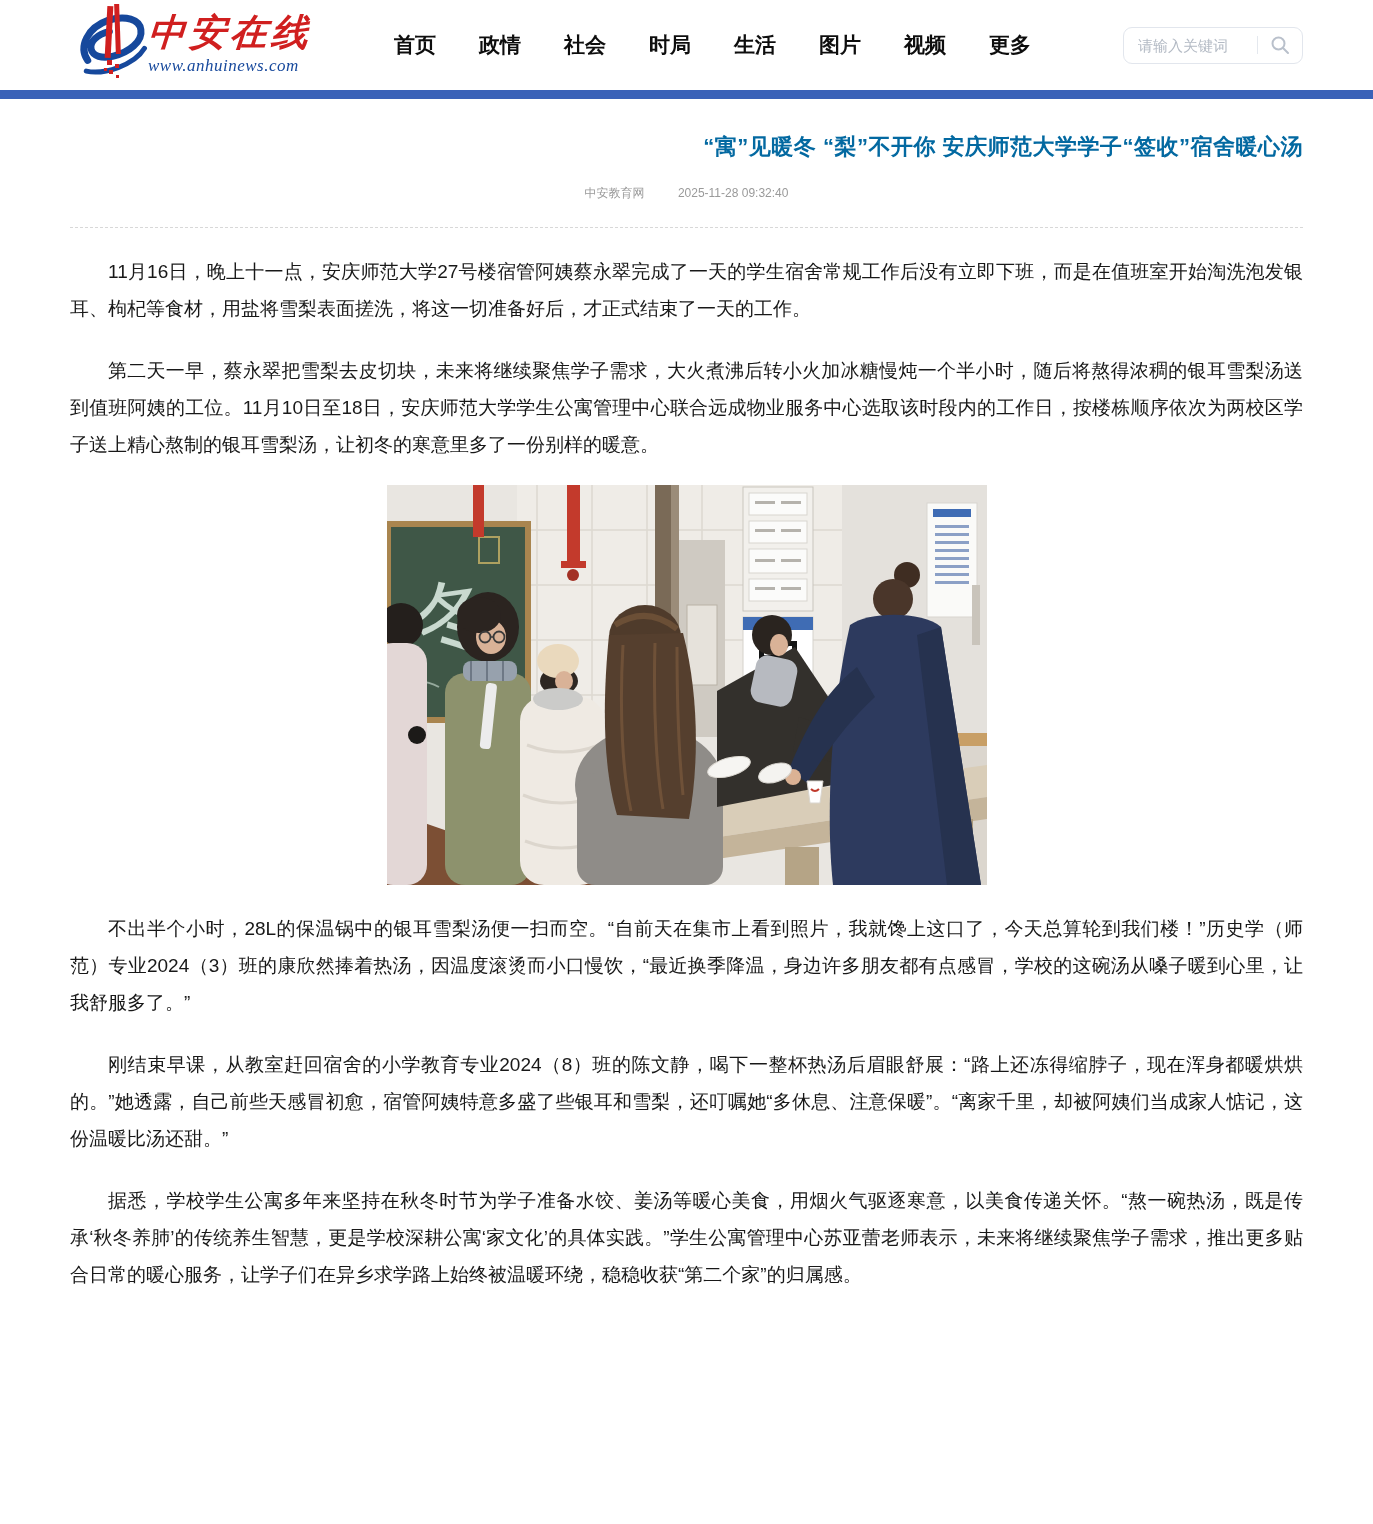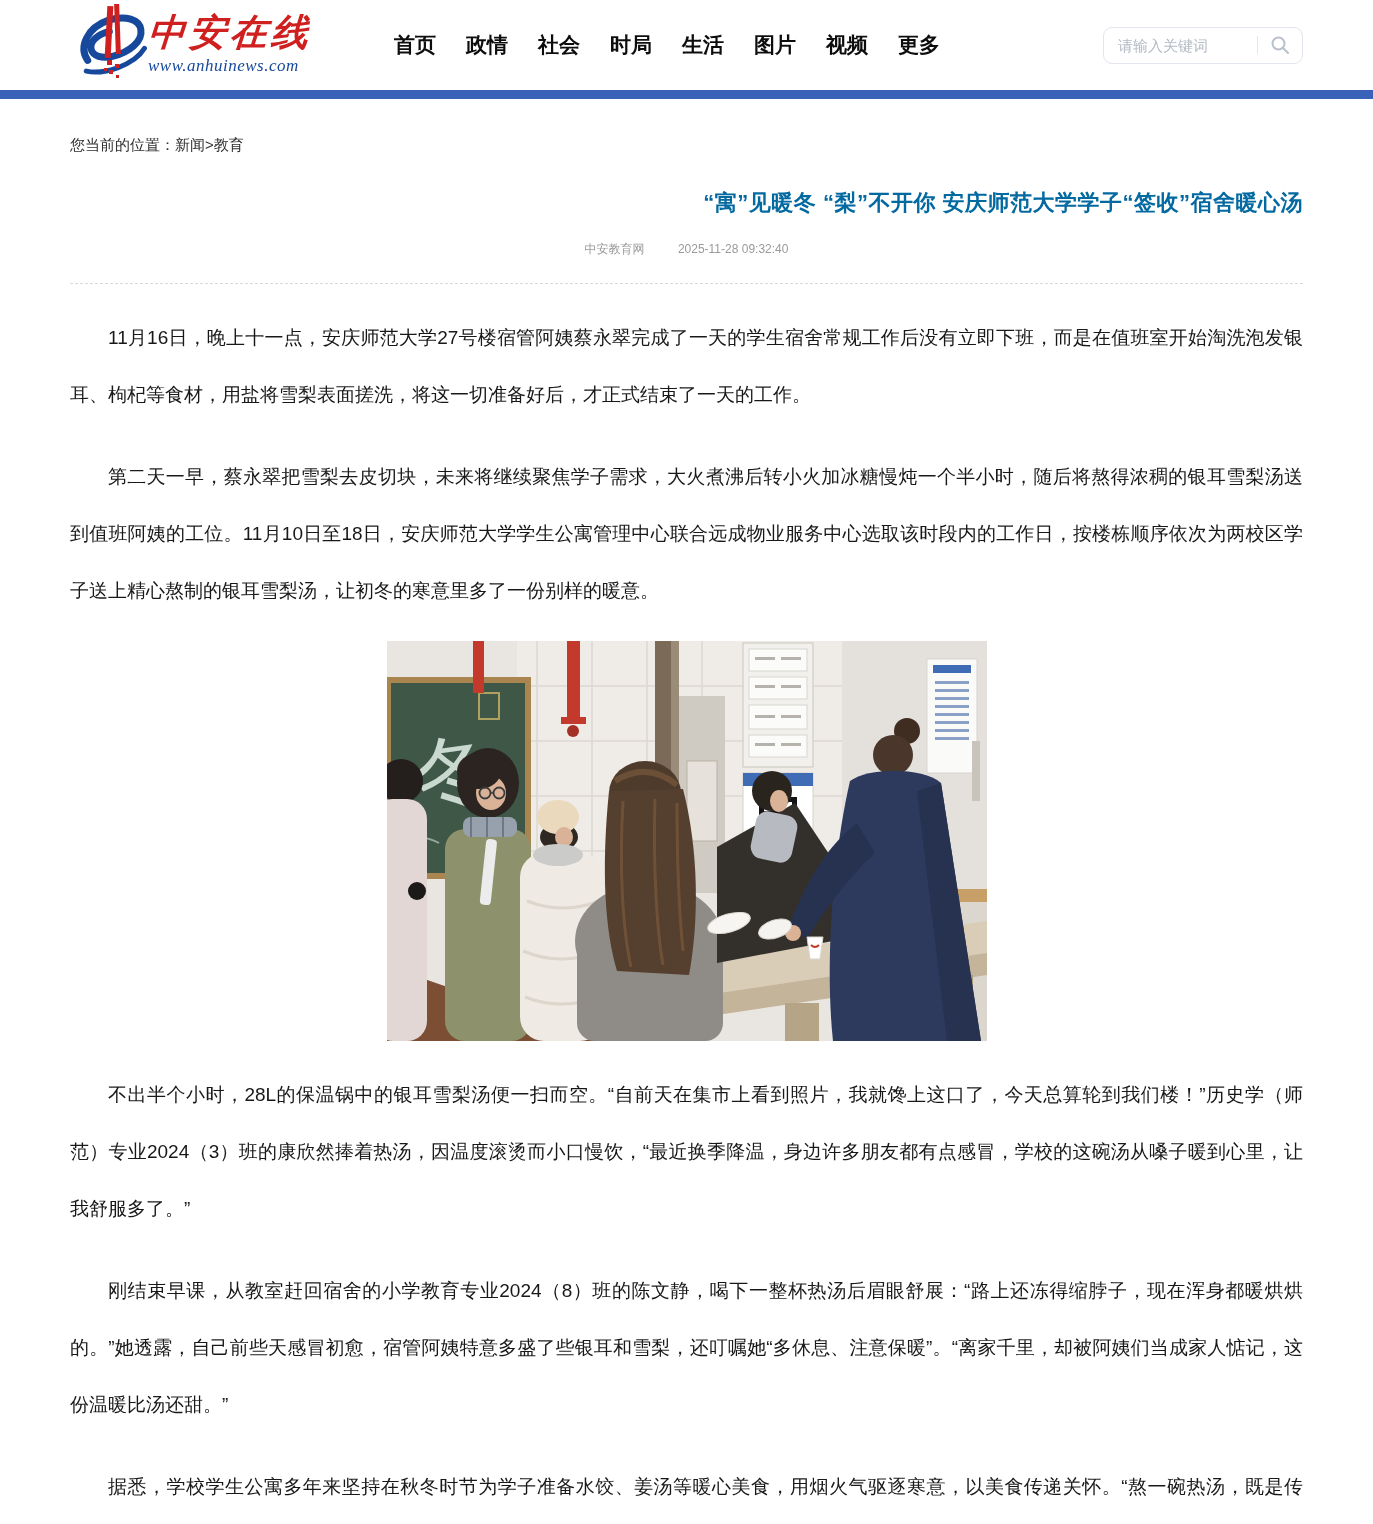--- a/index.html
+++ b/index.html
@@ -23,24 +23,24 @@
   .brand-name {
     color: #d01f1f; font-size: 37px; font-weight: bold; font-style: italic;
     letter-spacing: 4px; line-height: 1.05; font-family: "Liberation Serif", "DejaVu Serif", serif;
     transform: skewX(-4deg);
   }
   .brand-url {
     color: #16489c; font-size: 17px; font-weight: normal; font-style: italic;
     letter-spacing: 0.5px; margin-top: 3px;
     font-family: "Liberation Serif", "DejaVu Serif", serif;
   }
-  .nav { display: flex; gap: 30px; margin-left: 82px; }
+  .nav { display: flex; gap: 43px; margin-left: 82px; }
   .nav a { font-size: 21px; font-weight: bold; color: #0d0d0d; white-space: nowrap; }
   .search {
-    margin-left: auto; width: 200px; height: 37px;
+    margin-left: auto; width: 180px; height: 37px;
     border: 1px solid #e2e6ed; border-radius: 9px;
     display: flex; align-items: center; background: #fff;
   }
   .search input {
     flex: 1; min-width: 0; border: none; outline: none; background: transparent;
     font-size: 15px; color: #333; padding: 0 0 0 14px;
     font-family: inherit;
   }
   .search input::placeholder { color: #b3bac4; }
   .search-divider { width: 1px; height: 18px; background: #e4e8ee; }
@@ -60,21 +60,21 @@
   }
   .article-meta {
     margin-top: 23px; text-align: center;
     font-size: 12px; color: #9a9a9a;
   }
   .article-meta .source { margin-right: 30px; }
   .divider-dashed { border: none; border-top: 1px dashed #d8d8d8; margin: 25px 0 0; }
 
   .article-body p {
     margin: 25px 0 0;
-    font-size: 19px; line-height: 57px;
+    font-size: 19px; line-height: 37px;
     text-indent: 2em; text-align: justify; color: #181818;
   }
   .article-figure { margin: 22px auto 0; width: 600px; display: block; }
   .article-figure svg { display: block; }
 </style>
 </head>
 <body>
 
 <header class="header">
   <div class="header-inner">
@@ -119,23 +119,20 @@
         </svg>
       </button>
     </div>
   </div>
 </header>
 
 <div class="blue-bar"></div>
 
 <main class="main">
 
-  <div class="breadcrumb">
-    <span>您当前的位置：</span><a>新闻</a><span>&gt;</span><a>教育</a>
-  </div>
 
   <article>
     <h1 class="article-title">“寓”见暖冬 “梨”不开你 安庆师范大学学子“签收”宿舍暖心汤</h1>
 
     <div class="article-meta">
       <span class="source">中安教育网</span>
       <span class="datetime">2025-11-28 09:32:40</span>
     </div>
 
     <hr class="divider-dashed">

